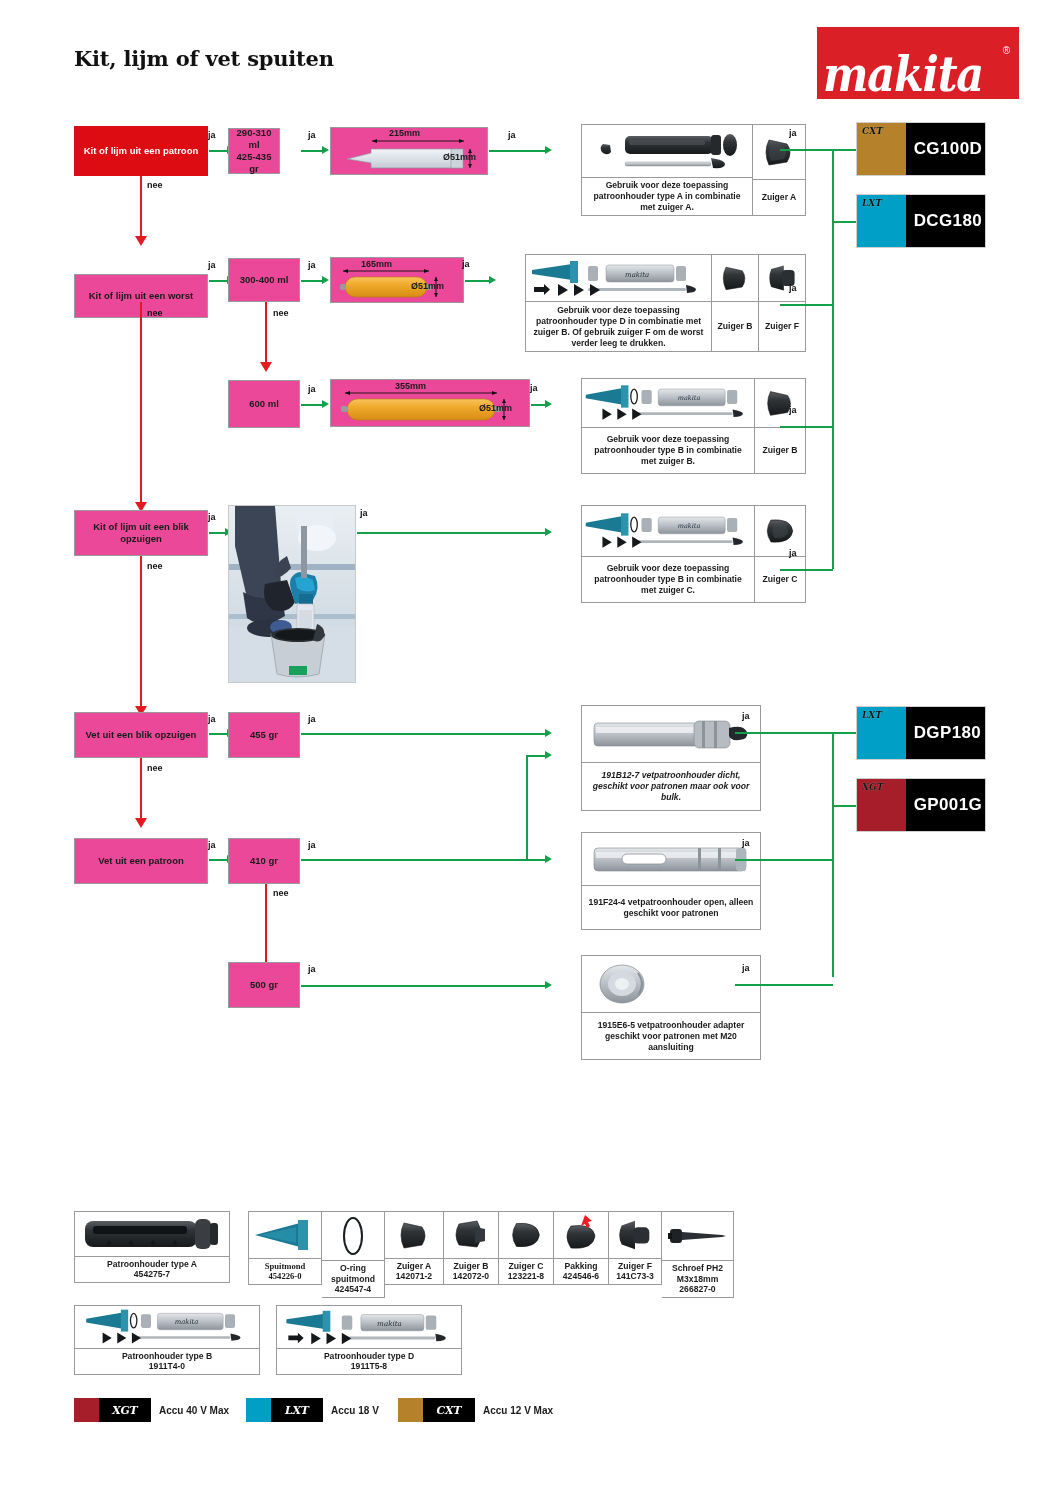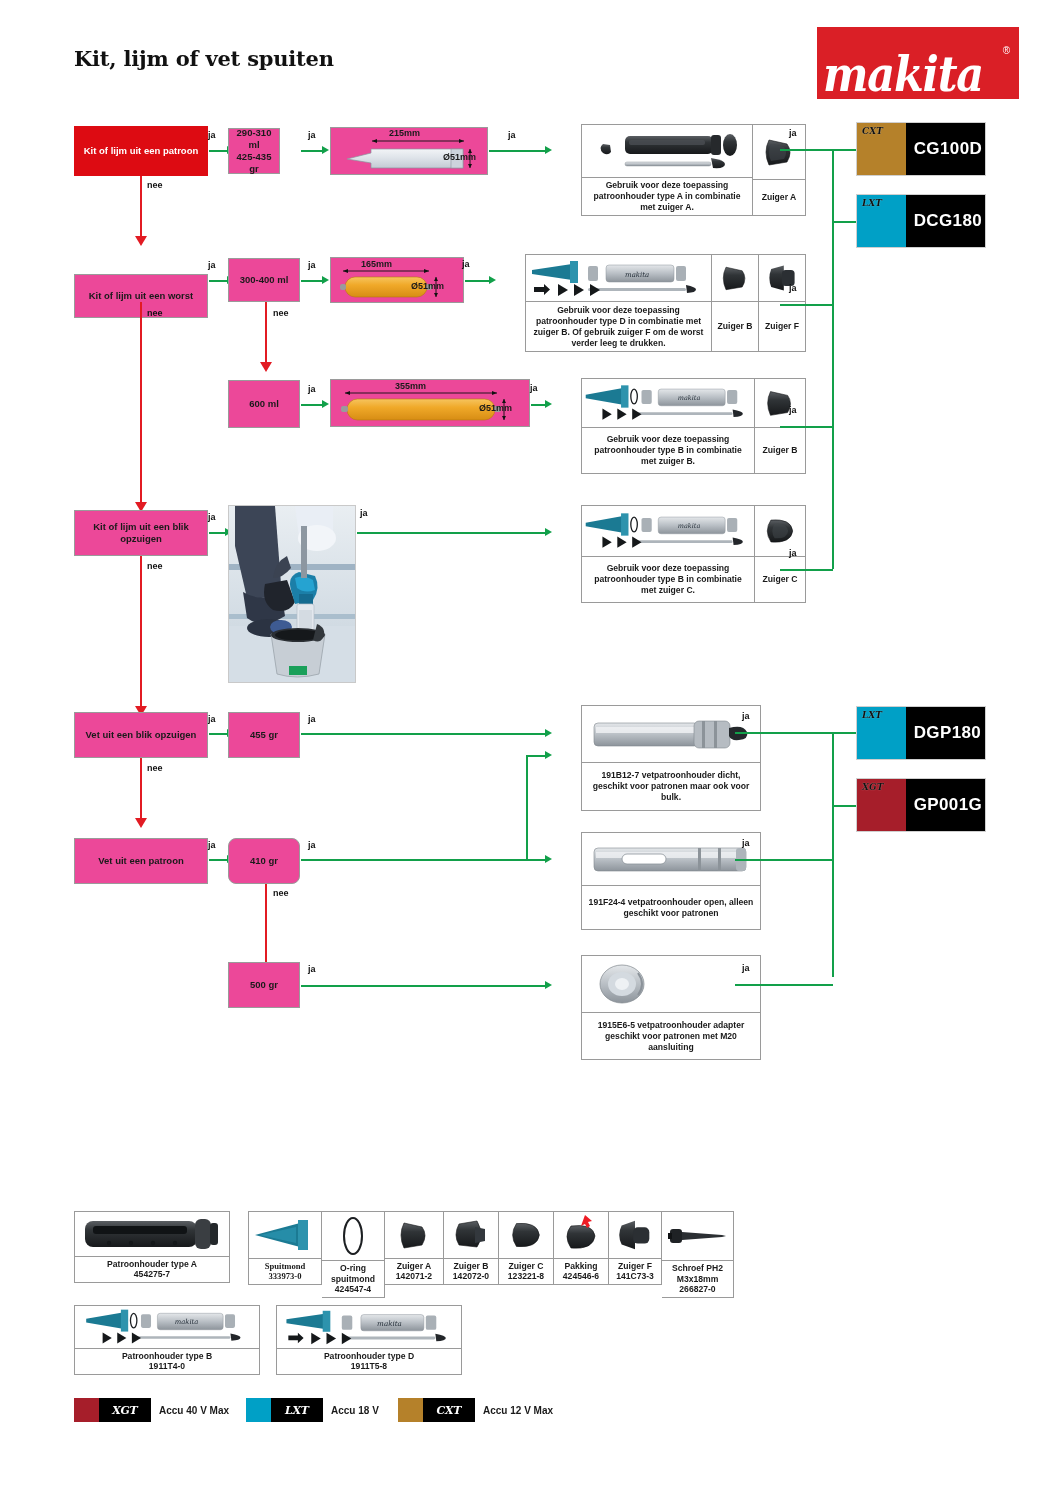--- a/index.html
+++ b/index.html
@@ -575,21 +575,21 @@
       <svg width="170" height="48" viewBox="0 0 170 48">
         <rect x="8" y="13" width="104" height="23" rx="4" fill="url(#gsil)" stroke="#7f868d" stroke-width=".6"></rect>
         <rect x="10" y="17" width="100" height="6" fill="#f1f3f5" opacity=".8"></rect>
         <rect x="108" y="11" width="36" height="27" rx="5" fill="#b6bcc2" stroke="#7f868d" stroke-width=".6"></rect>
         <rect x="116" y="11" width="3" height="27" fill="#8c9399"></rect>
         <rect x="128" y="11" width="3" height="27" fill="#8c9399"></rect>
         <path d="M143 18 q14 -4 18 4 q2 7 -8 8 q-8 1 -10 -4 z" fill="#24282c"></path>
       </svg>
     </div>
     <div class="cellsep-h"></div>
-    <div class="capt" style="flex:1;">191B12-7 vetpatroonhouder dicht, geschikt voor patronen maar ook voor bulk.</div>
+    <div class="capt" style="flex:1;font-style:italic;">191B12-7 vetpatroonhouder dicht, geschikt voor patronen maar ook voor bulk.</div>
   </div>
 
   <div class="abs lbl" style="left:742px;top:711px;">ja</div>
   <div class="abs hline" style="left:735px;top:732px;width:155px;"></div>
   <div class="abs arrow-g" style="left:889px;top:728px;"></div>
 
   <div class="abs vline" style="left:832px;top:732px;height:245px;"></div>
   <div class="abs hline" style="left:832px;top:805px;width:58px;"></div>
   <div class="abs arrow-g" style="left:889px;top:801px;"></div>
 
@@ -611,21 +611,21 @@
   <div class="abs lbl" style="left:147px;top:763px;">nee</div>
 
   <div class="abs box" style="left:74px;top:838px;width:134px;height:46px;">
     <span>Vet uit een patroon</span>
   </div>
 
   <div class="abs lbl" style="left:208px;top:840px;">ja</div>
   <div class="abs hline" style="left:209px;top:859px;width:19px;"></div>
   <div class="abs arrow-g" style="left:227px;top:855px;"></div>
 
-  <div class="abs box" style="left:228px;top:838px;width:72px;height:46px;border-radius:8px;">
+  <div class="abs box" style="left:228px;top:838px;width:72px;height:46px;">
     <span>410 gr</span>
   </div>
 
   <div class="abs lbl" style="left:308px;top:840px;">ja</div>
   <div class="abs hline" style="left:301px;top:859px;width:245px;"></div>
   <div class="abs arrow-g" style="left:545px;top:855px;"></div>
 
   <div class="abs vline" style="left:526px;top:755px;height:105px;"></div>
   <div class="abs hline" style="left:526px;top:755px;width:20px;"></div>
   <div class="abs arrow-g" style="left:545px;top:751px;"></div>
@@ -703,21 +703,21 @@
       <div class="pic" style="height:48px;">
         <svg width="66" height="40" viewBox="0 0 66 40">
           <path d="M3 20 L48 8 L48 32 Z" fill="#1b7a93"></path>
           <path d="M46 5 L56 5 L56 35 L46 35 Z" fill="#2d93ad"></path>
           <path d="M8 20 L44 12 L44 28 Z" fill="#2f9ab5" opacity=".6"></path>
         </svg>
       </div>
       <div class="nm" style="flex:1;">
           <span>
         <span>Spuitmond</span><br>
-        <span>333973-0</span></span>
+        <span>454226-0</span></span>
       </div>
     </div>
 
     <div class="ltab" style="width:62px;height:85px;border-left:0;">
       <div class="pic" style="height:48px;">
         <svg width="40" height="42" viewBox="0 0 40 42">
           <ellipse cx="20" cy="21" rx="9" ry="18" fill="none" stroke="#1c1f22" stroke-width="2"></ellipse>
         </svg>
       </div>
       <div class="nm" style="flex:1;">

